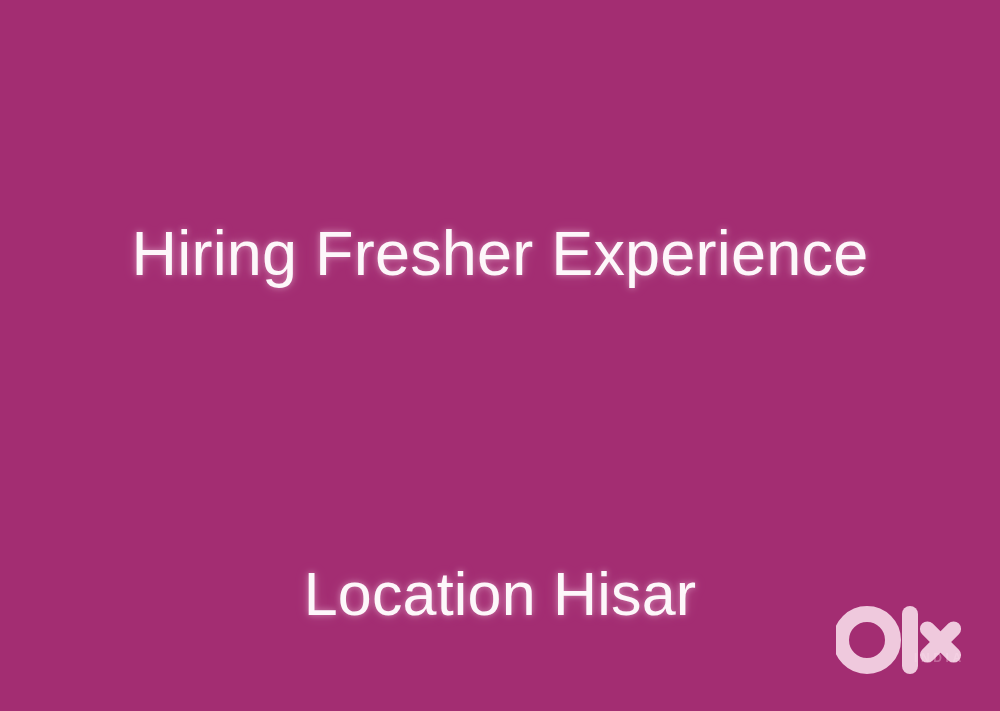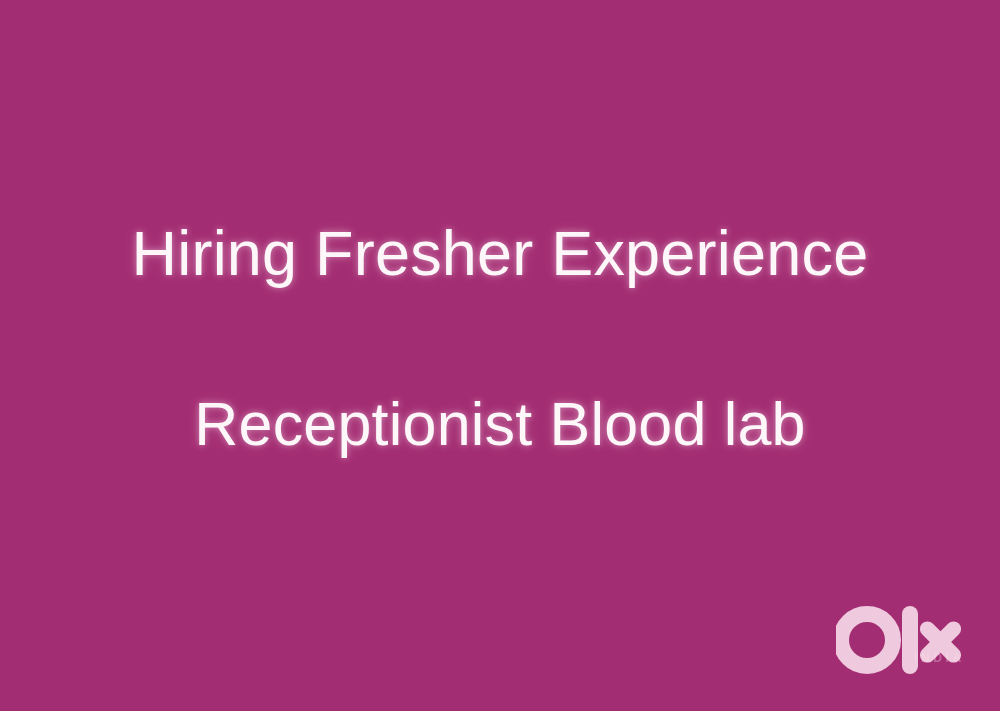--- a/index.html
+++ b/index.html
@@ -55,22 +55,22 @@
     user-select: none;
   }
 </style>
 </head>
 <body>
 
 <div id="poster" style="background: rgb(163, 45, 114);">
 
   <div class="ad-text" id="line-1" style="color: rgb(253, 247, 250);">Hiring Fresher Experience</div>
 
-  <div class="ad-text" id="line-2" style="color: rgb(253, 247, 250);">Receptionist Blood lab</div>
 
+  <div class="ad-text" id="line-3" style="color: rgb(253, 247, 250);">Location Hisar</div>
 
   <div id="watermark">
     <svg width="132" height="76" viewBox="0 0 132 76" aria-hidden="true">
 
       <circle cx="31" cy="36" r="26" fill="none" stroke="#EFC9DD" stroke-width="16"></circle>
 
       <rect x="66" y="2" width="16" height="68" rx="8" fill="#EFC9DD"></rect>
 
       <g fill="#EFC9DD">
         <rect x="97" y="12" width="15" height="52" rx="7.5" transform="rotate(45 104.5 38)"></rect>

